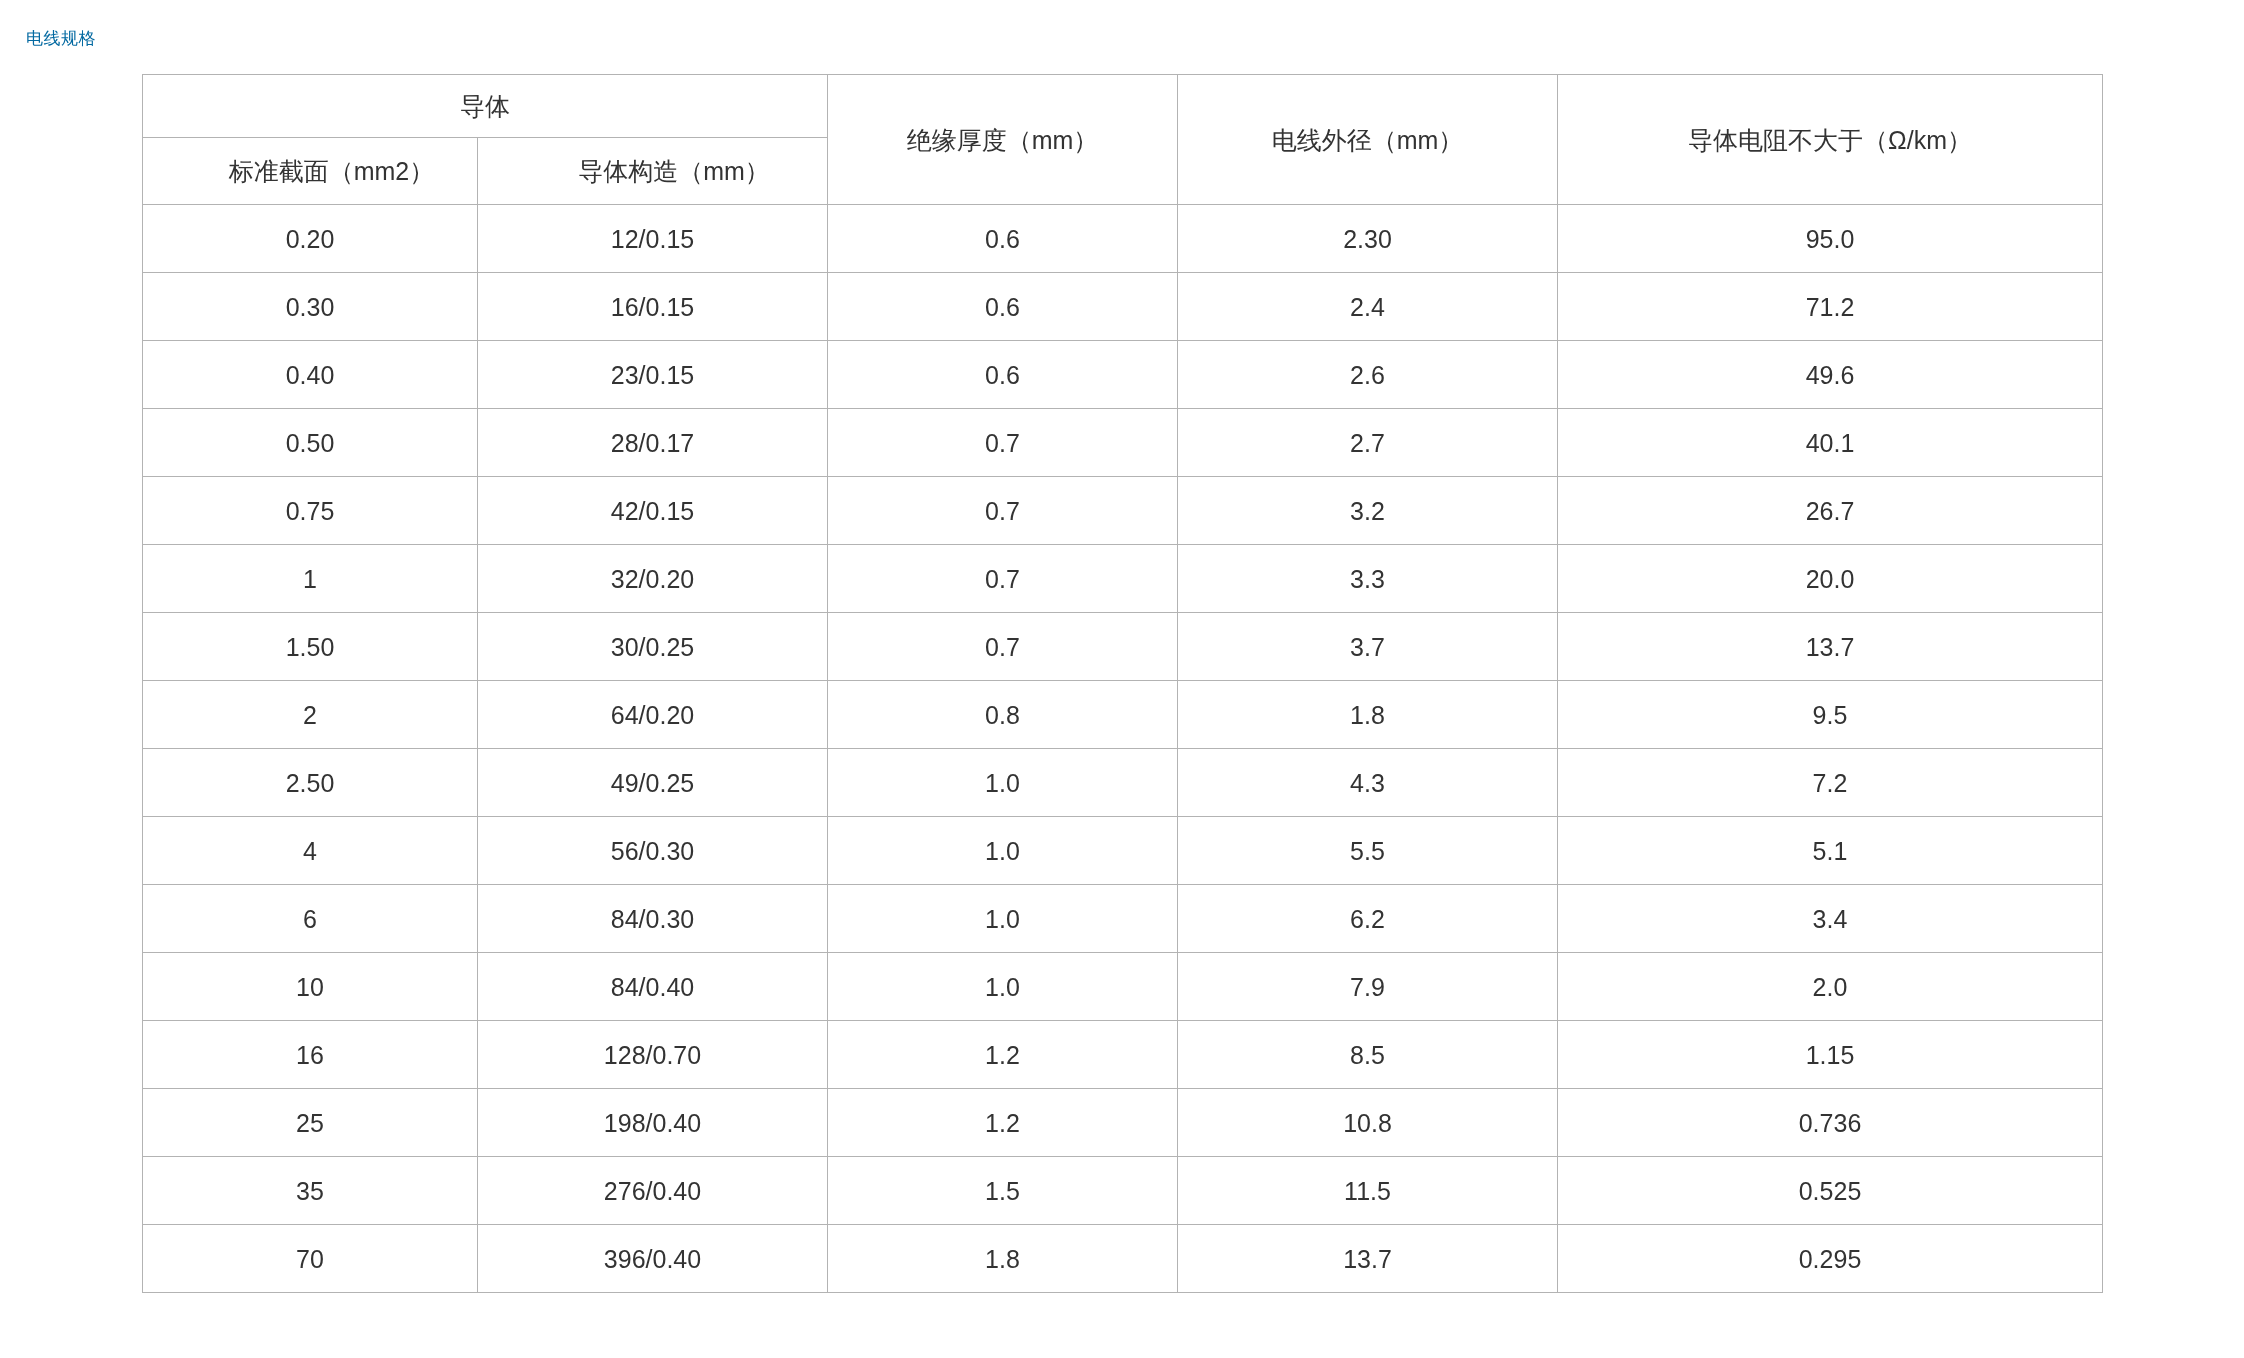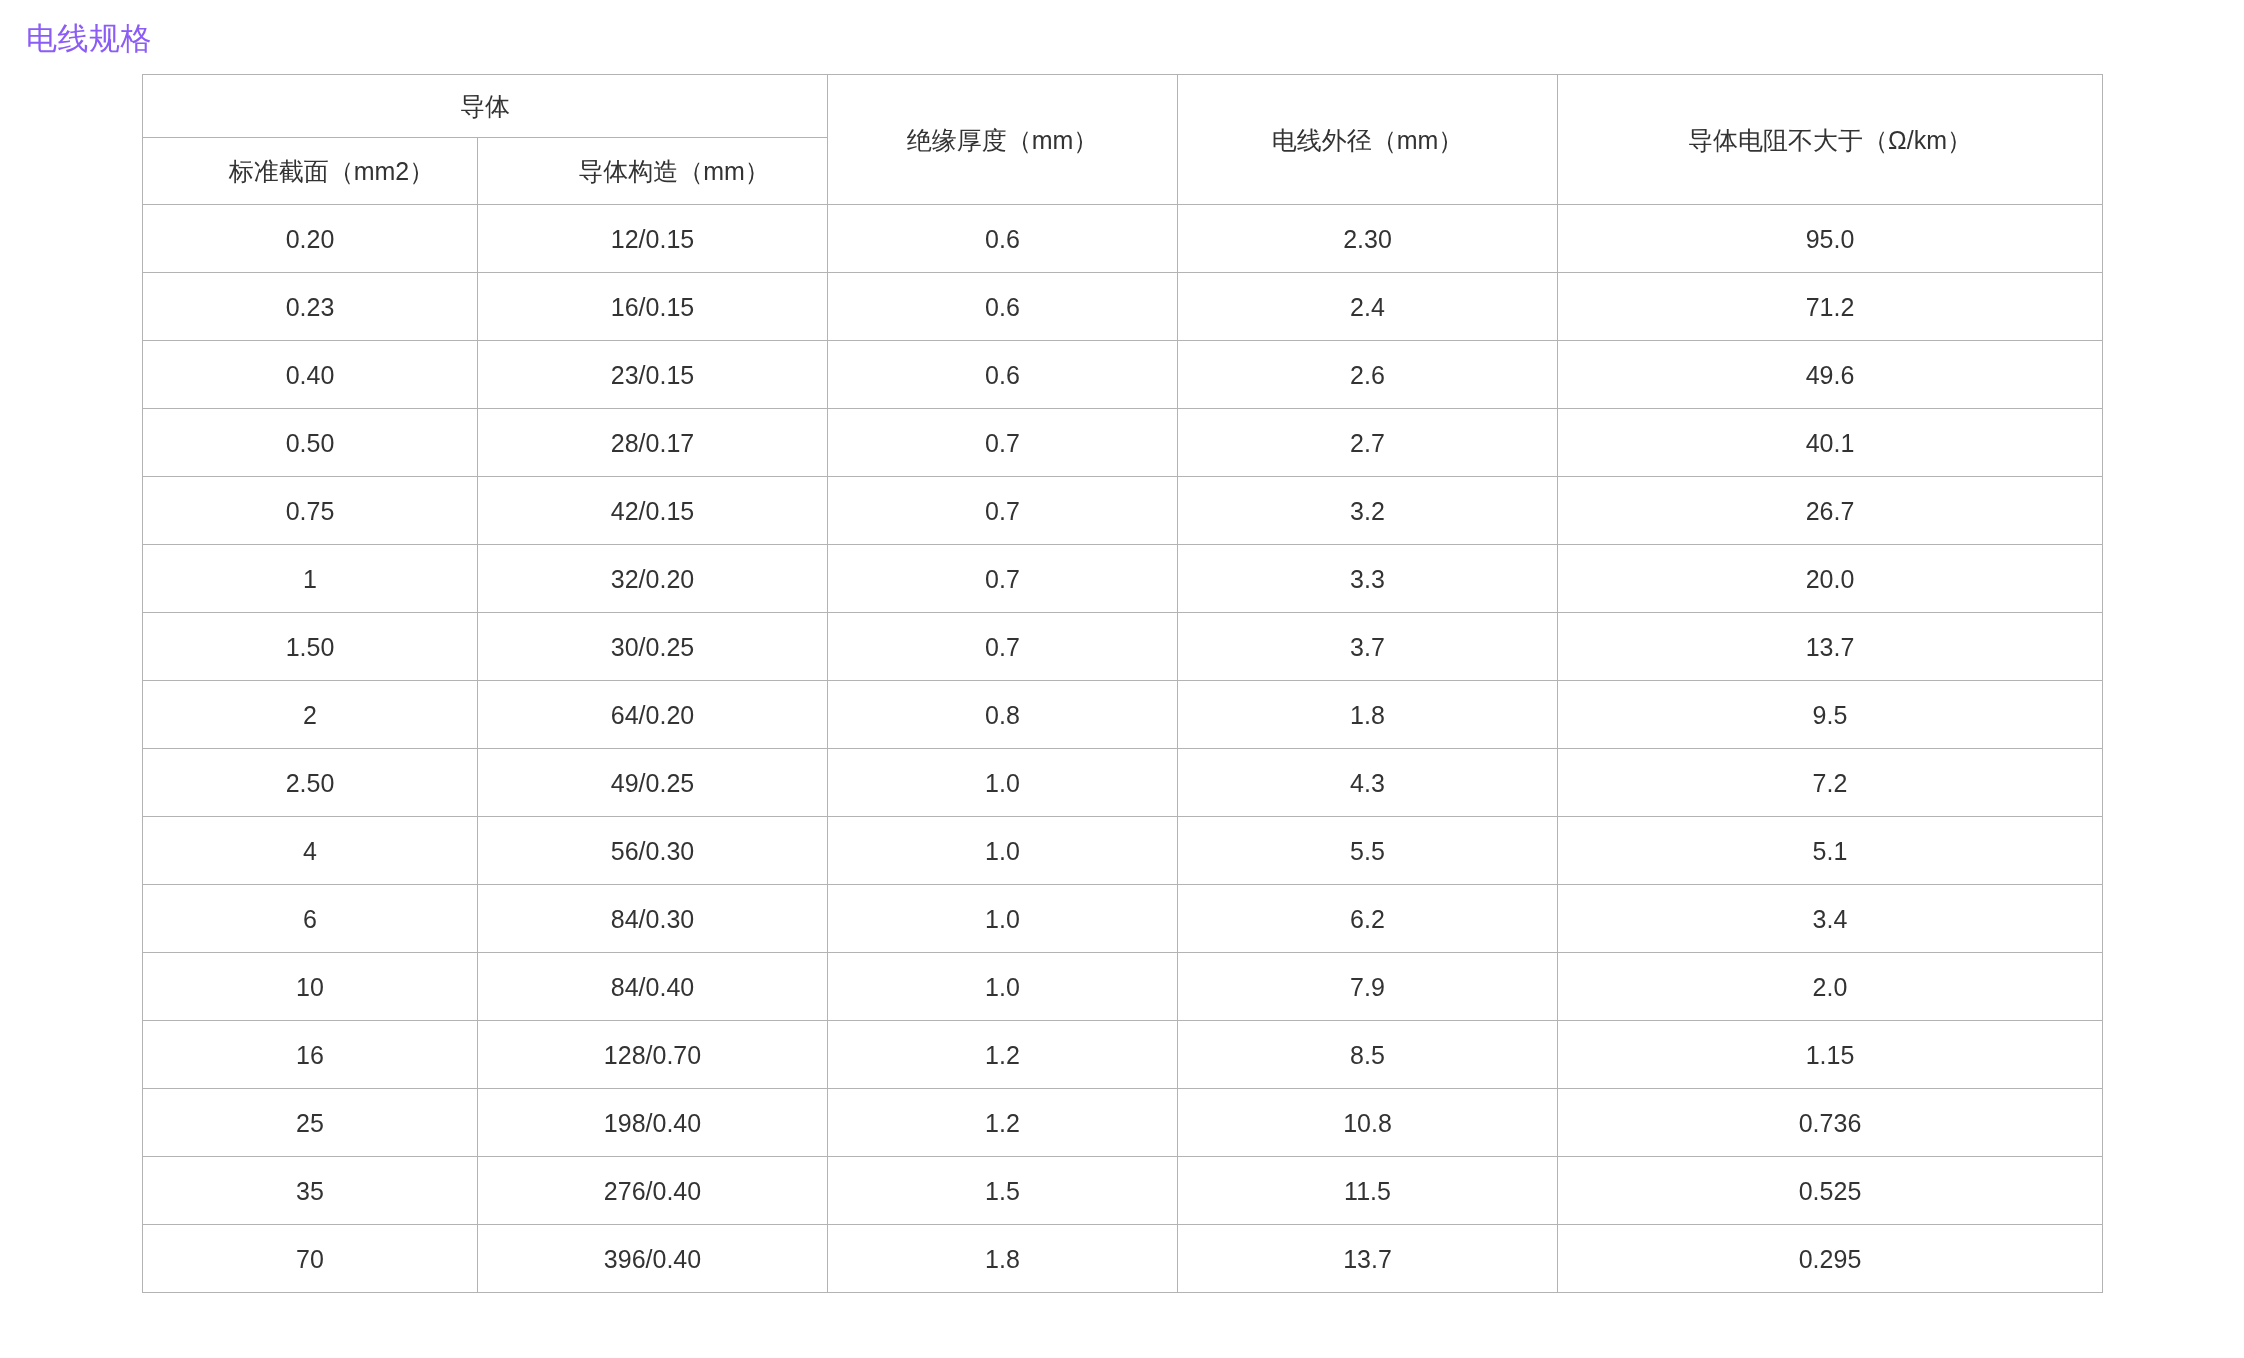--- a/index.html
+++ b/index.html
@@ -15,23 +15,23 @@
     overflow: hidden;
   }
   .page {
     position: relative;
     width: 2244px;
     height: 1358px;
     box-sizing: border-box;
     padding: 22px 0 0 0;
   }
   .doc-title {
-    font-size: 31px;
+    font-size: 17px;
     line-height: 34px;
-    color: #8b5cf6;
+    color: #0369a1;
     margin: 0 0 18px 26px;
     font-weight: normal;
     letter-spacing: 0.5px;
   }
   .table-wrap {
     margin: 16px auto;
     width: 1960px;
   }
   table.spec {
     border-collapse: collapse;
@@ -133,21 +133,21 @@
             </td>
             <td>
               <span class="cellpad">2.30</span>
             </td>
             <td>
               <span class="cellpad">95.0</span>
             </td>
           </tr>
           <tr>
             <td>
-              <span class="cellpad">0.23</span>
+              <span class="cellpad">0.30</span>
             </td>
             <td>
               <span class="cellpad">16/0.15</span>
             </td>
             <td>
               <span class="cellpad">0.6</span>
             </td>
             <td>
               <span class="cellpad">2.4</span>
             </td>

